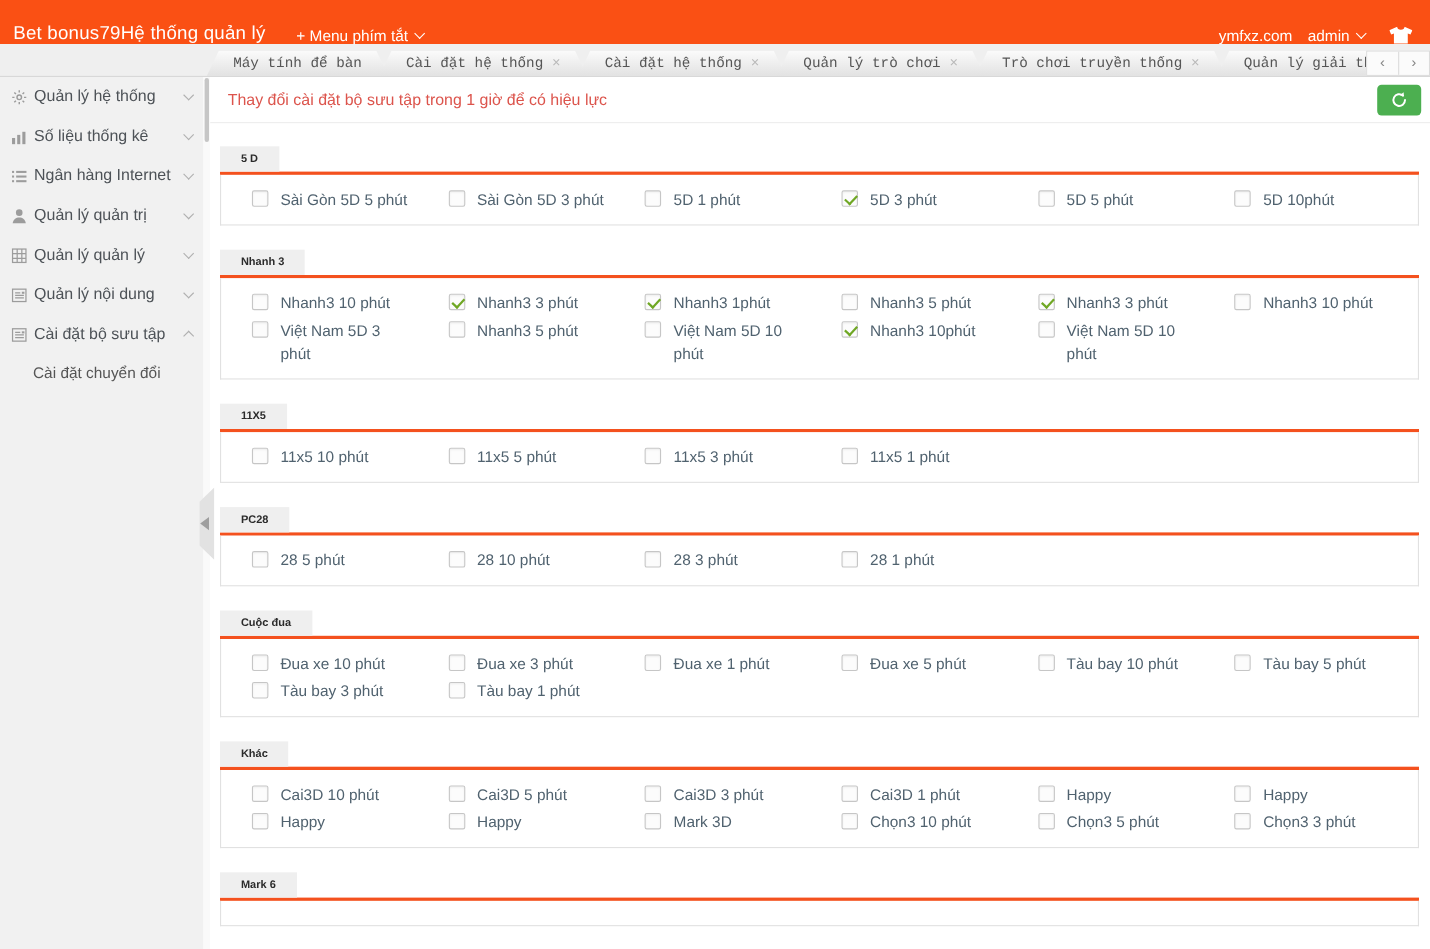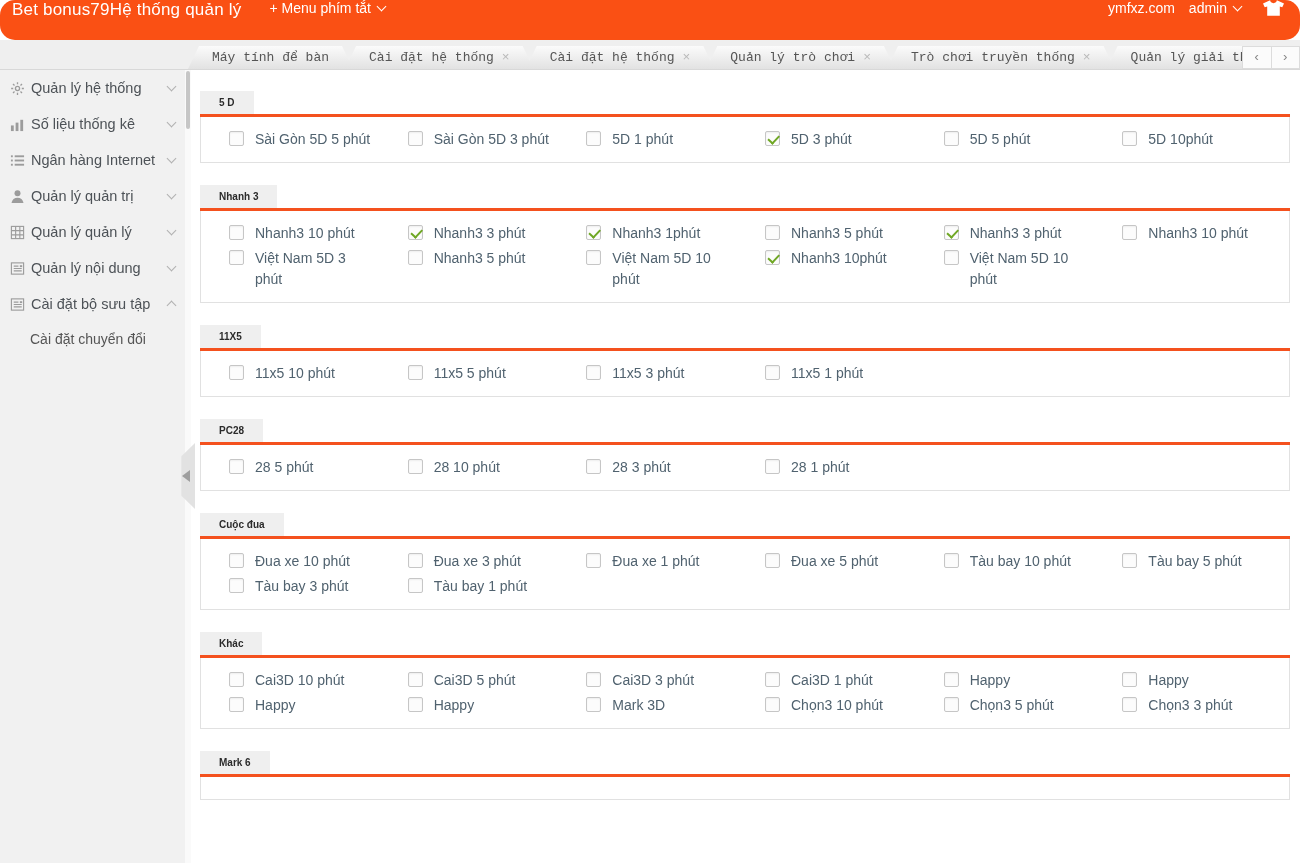--- a/index.html
+++ b/index.html
@@ -1,19 +1,19 @@
 <!DOCTYPE html>
 <html style="--header-bg: #fa5014; --accent: #f4511e; --check: #6fa724; --refresh: #4caf50; --notice: #dc544c;"><head>
 <meta charset="utf-8">
 <style>
   * { margin:0; padding:0; box-sizing:border-box; }
   html,body { width:1300px; height:863px; font-family:"Liberation Sans", sans-serif; background:#fff; overflow:hidden; }
 
   
-  .header { position:absolute; left:0; top:0; width:1300px; height:40px; background:var(--header-bg,#fa5014); display:flex; align-items:flex-start; color:#fff; z-index:30;border-radius:15px; }
+  .header { position:absolute; left:0; top:0; width:1300px; height:40px; background:var(--header-bg,#fa5014); display:flex; align-items:flex-end; color:#fff; z-index:30; }
   .header .title { font-size:17px; margin-left:12px; font-weight:400; letter-spacing:.2px; }
   .header .shortcut { display:flex; align-items:center; gap:7px; margin-left:28px; font-size:14px; cursor:pointer; }
   .header .spacer { flex:1; }
   .header .domain { font-size:14px; margin-right:14px; }
   .header .user { display:flex; align-items:center; gap:7px; font-size:14px; margin-right:22px; cursor:pointer; }
   .chev { width:7px; height:7px; border-right:1.6px solid #fff; border-bottom:1.6px solid #fff; transform:rotate(45deg); margin-top:-3px; display:inline-block; }
   .chev.gray { border-color:#b0b0b0; }
   .chev.up { transform:rotate(225deg); margin-top:3px; }
   .shirt { margin-right:16px; cursor:pointer; display:flex; }
 
@@ -213,20 +213,29 @@
     <div class="side-sub">Cài đặt chuyển đổi</div>
   </div>
 <div class="side-scrollbar">
   <div class="side-thumb"></div>
 </div>
 <div class="collapse-handle">
   <span class="collapse-tri"></span>
 </div>
 
 <div class="content">
+  <div class="notice-bar">
+    <span class="notice-text">Thay đổi cài đặt bộ sưu tập trong 1 giờ để có hiệu lực</span>
+    <button class="refresh-btn">
+      <svg width="16" height="16" viewBox="0 0 16 16">
+          <path d="M13.3 8a5.3 5.3 0 1 1-1.8-4" stroke="#fff" stroke-width="1.8" fill="none" stroke-linecap="round"></path>
+          <path d="M12 0.8 L12.3 4.6 L8.6 3.6 Z" fill="#fff"></path>
+        </svg>
+    </button>
+  </div>
   <div class="sections" id="sections">
       <div class="section">
     <div class="sec-tab">5 D</div>
     <div class="sec-line"></div>
     <div class="sec-box">
       <div class="sec-grid">
             <label class="chk-item">
     <span class="chk-box"></span>
     <span class="chk-label">Sài Gòn 5D 5 phút</span>
   </label>

